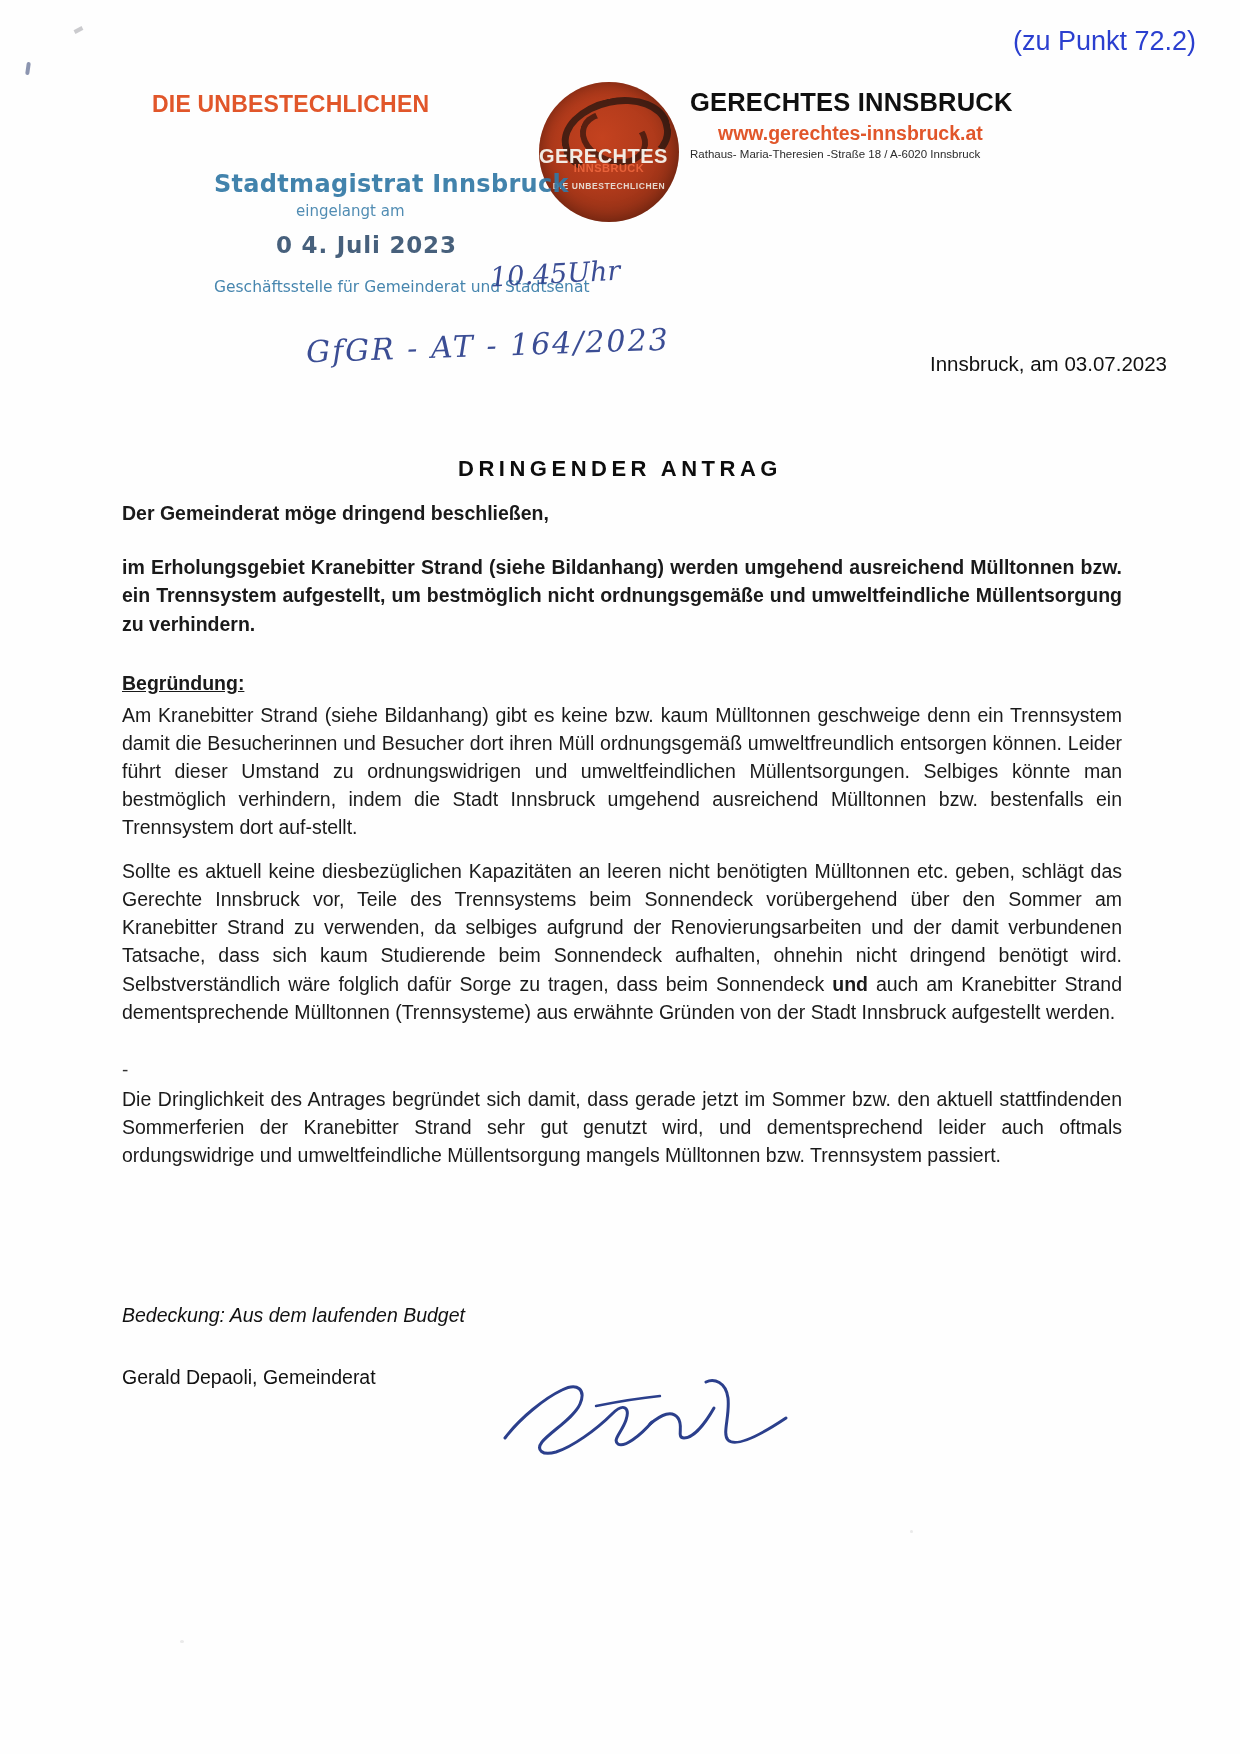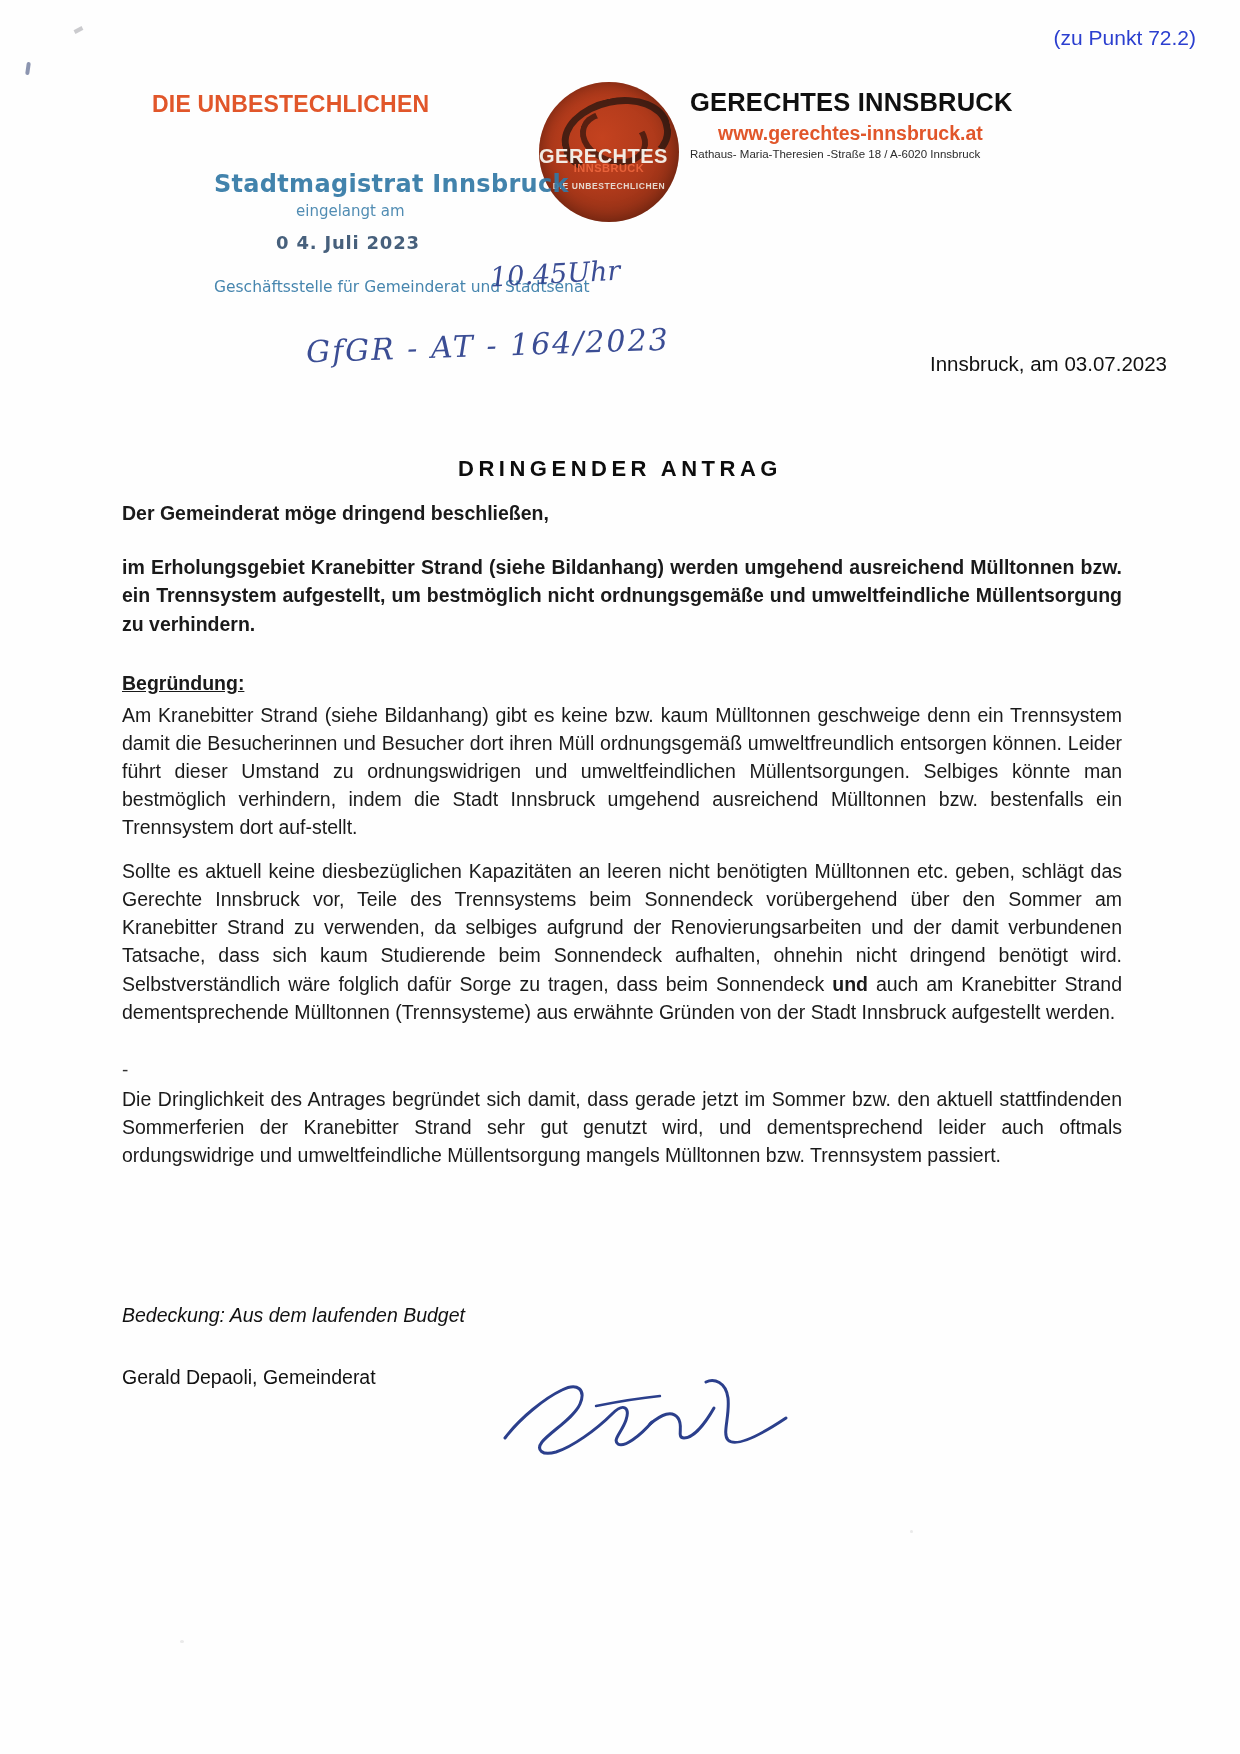--- a/index.html
+++ b/index.html
@@ -17,21 +17,21 @@
     height: 1754px;
     background: #fefefe;
     overflow: hidden;
   }
 
   
   .punkt-ref {
     position: absolute;
     top: 26px;
     right: 44px;
-    font-size: 21px;
+    font-size: 27px;
     color: #2b3fcf;
     font-family: "Liberation Sans", sans-serif;
   }
 
   
   .stray-mark-1 {
     position: absolute;
     left: 74px;
     top: 28px;
     width: 9px;
@@ -199,21 +199,21 @@
     left: 82px;
     top: 32px;
     font-size: 15px;
     color: #3379a6;
     opacity: .85;
   }
   .stamp .s-date {
     position: absolute;
     left: 62px;
     top: 62px;
-    font-size: 18px;
+    font-size: 23px;
     font-weight: bold;
     letter-spacing: .8px;
     color: #34506e;
     opacity: .9;
   }
   .stamp .s-office {
     position: absolute;
     left: 0;
     top: 108px;
     font-size: 15.5px;

